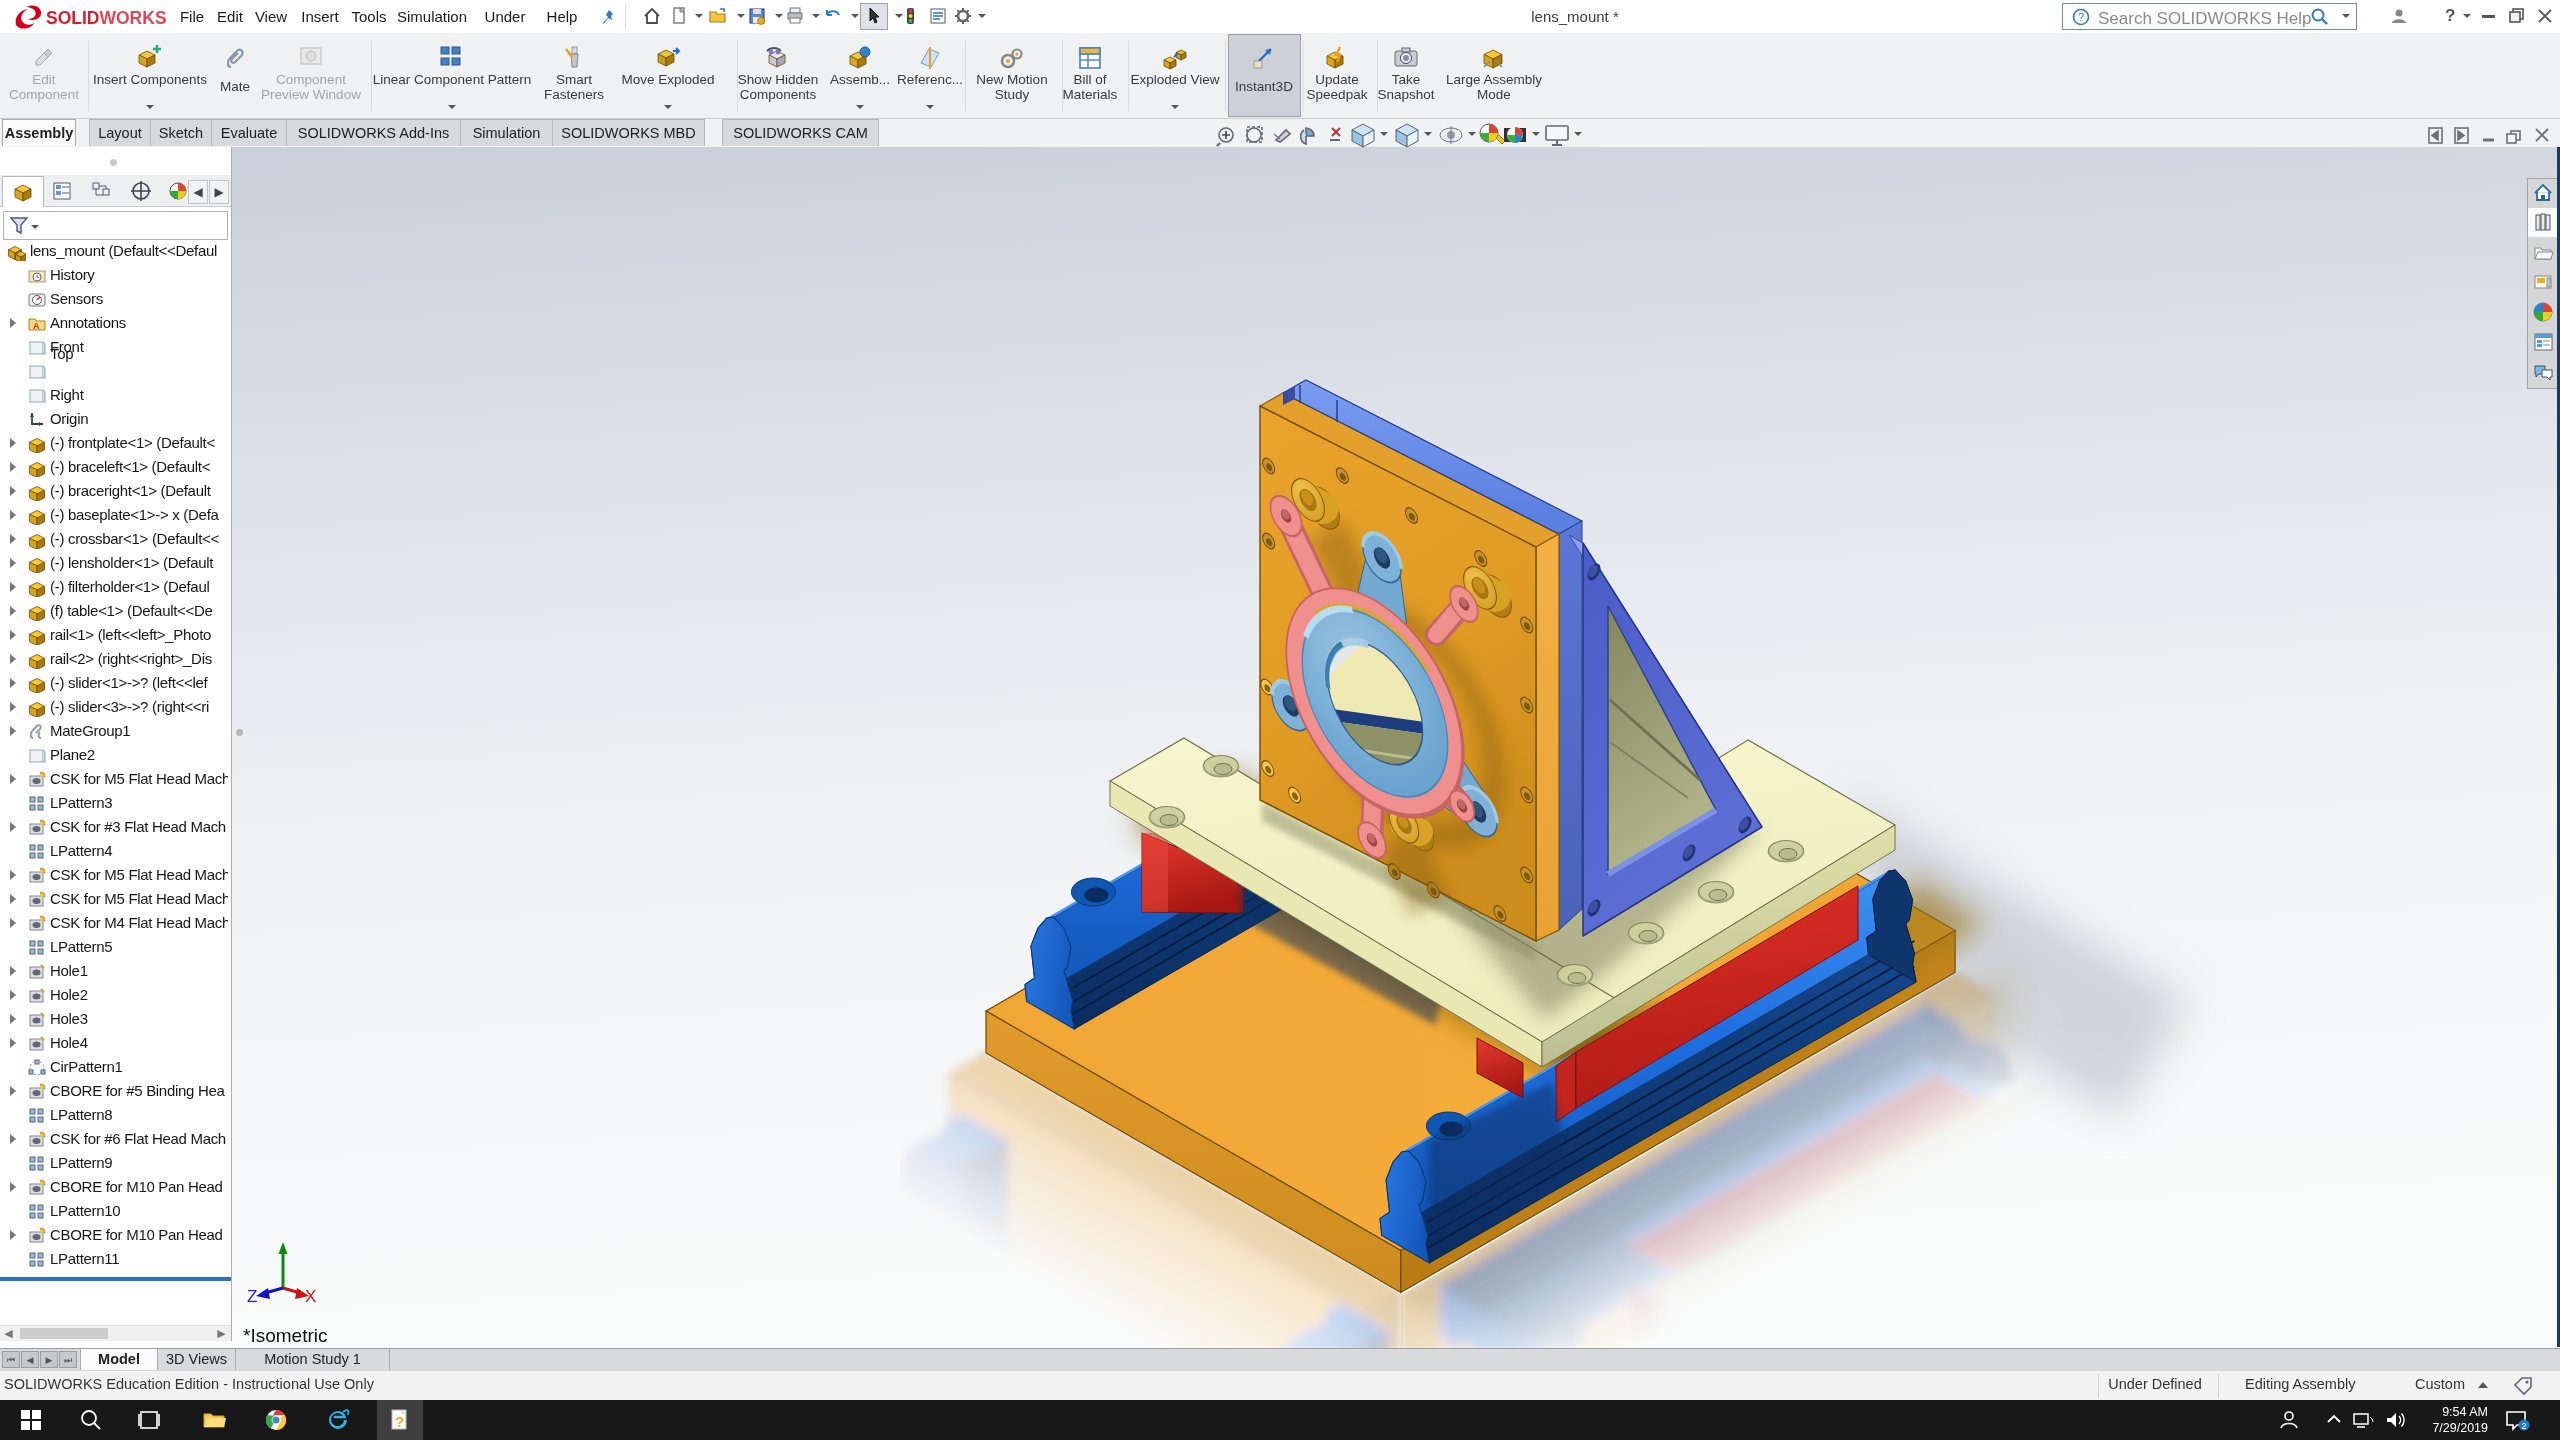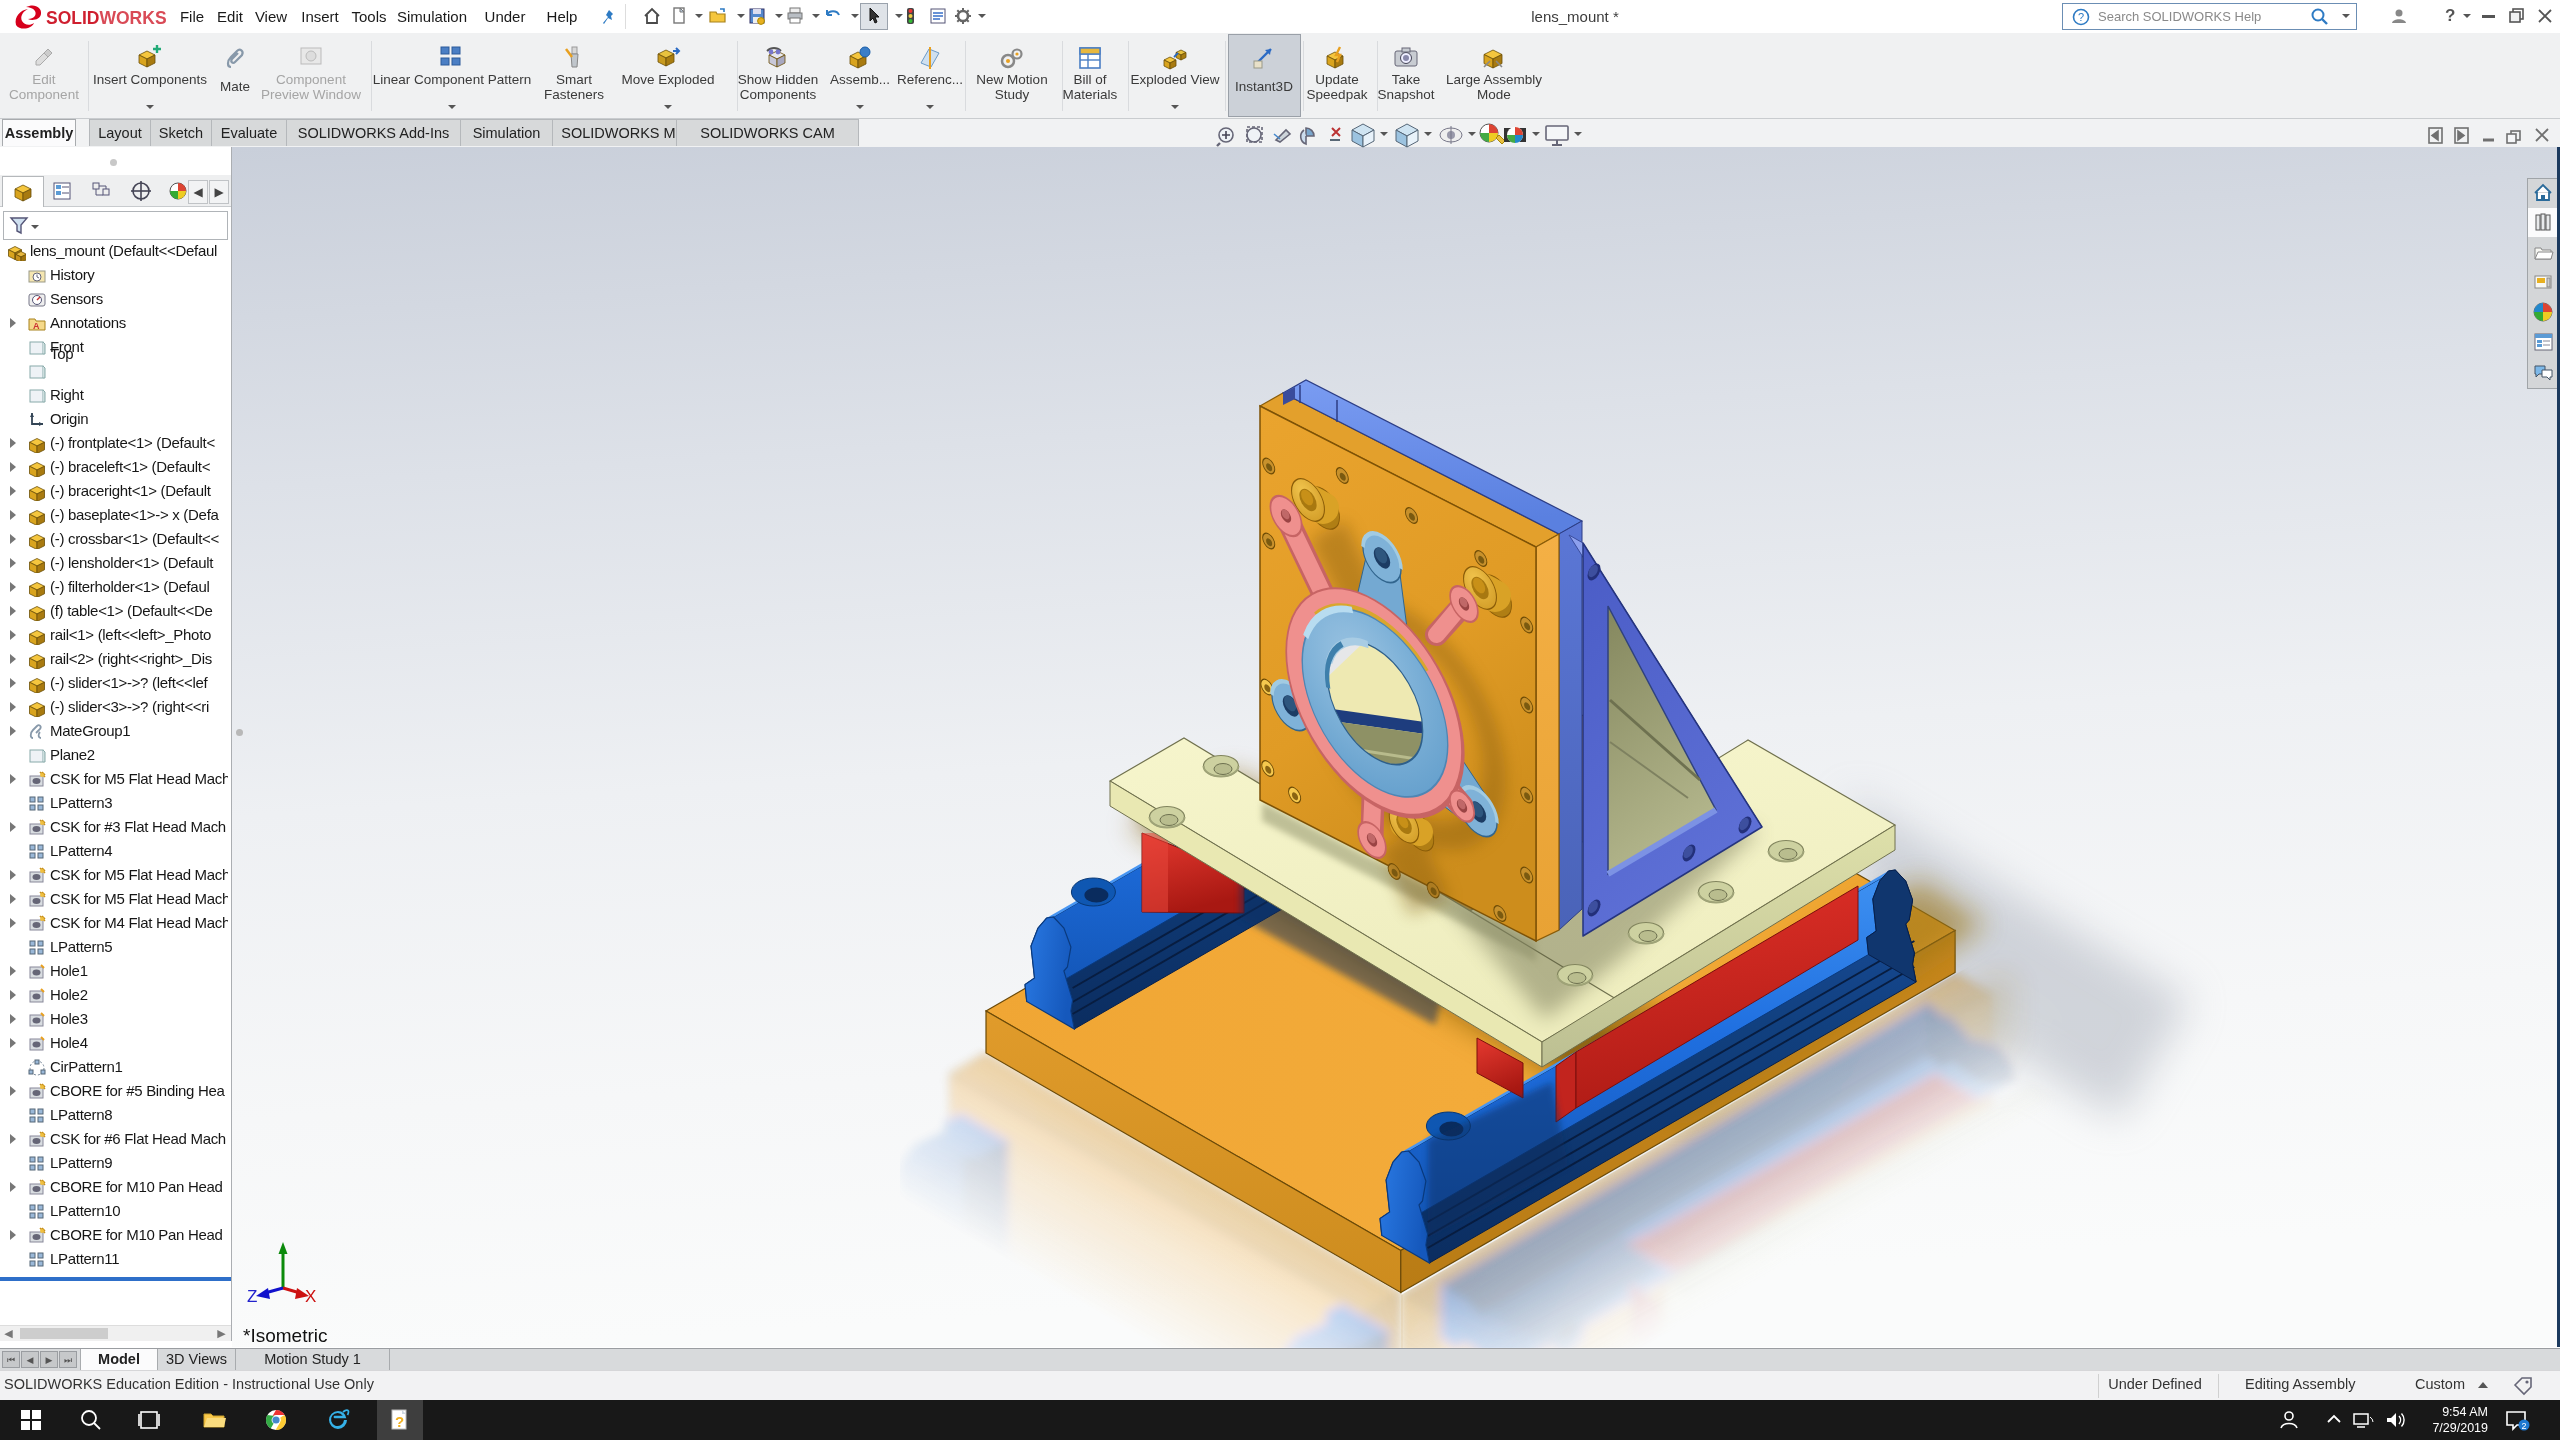--- a/index.html
+++ b/index.html
@@ -1091,21 +1091,21 @@
     <div class="abs caret" style="left:812px;top:14px"></div>
     <div class="abs caret" style="left:851px;top:14px"></div>
     <div class="abs caret" style="left:895px;top:14px"></div>
     <div class="abs caret" style="left:978px;top:14px"></div>
     <div class="abs" style="left:1380px;top:8px;width:390px;text-align:center;font-size:15px;color:#3c3c3c">lens_mount *</div>
     <div class="abs" style="left:2062px;top:3px;width:295px;height:27px;background:#fff;border:1px solid #6b8eb4"></div>
     <div class="abs" style="left:2072px;top:8px"><svg width="18" height="18" viewBox="0 0 18 18" style="" xmlns="http://www.w3.org/2000/svg">
         <circle cx="9" cy="9" r="7.5" fill="none" stroke="#2e7bc4" stroke-width="1.6"></circle>
         <text x="6" y="13" font-size="11" fill="#2e7bc4" font-family="Liberation Sans">?</text>
       </svg></div>
-    <div class="abs" style="left:2098px;top:9px;font-size:13px;color:#8a8a8a">Search SOLIDWORKS Help</div>
+    <div class="abs" style="left:2098px;top:9px;font-size:17px;color:#8a8a8a">Search SOLIDWORKS Help</div>
     <div class="abs" style="left:2310px;top:7px"><svg width="20" height="20" viewBox="0 0 20 20" style="" xmlns="http://www.w3.org/2000/svg">
         <circle cx="8" cy="8" r="5.5" fill="none" stroke="#2e7bc4" stroke-width="2"></circle>
         <line x1="12" y1="12" x2="17" y2="17" stroke="#2e7bc4" stroke-width="2.4"></line>
       </svg></div>
     <div class="abs caret" style="left:2342px;top:14px"></div>
     <div class="abs" style="left:2390px;top:7px"><svg width="18" height="18" viewBox="0 0 18 18" style="" xmlns="http://www.w3.org/2000/svg">
         <circle cx="9" cy="6" r="3.5" fill="#888"></circle>
         <path d="M2 16 C3 11 15 11 16 16 Z" fill="#888"></path>
       </svg></div>
     <div class="abs" style="left:2445px;top:6px;font-size:17px;color:#555;font-weight:bold">?</div>
@@ -1270,21 +1270,21 @@
     <div class="abs rlabel" style="left:1389px;top:39px;width:210px">Large Assembly<br>Mode</div>
   </div>
 <div id="tabs" class="abs">
     <div class="tab act" style="left:2px;width:74px">Assembly</div>
     <div class="tab" style="left:89px;width:62px">Layout</div>
     <div class="tab" style="left:150px;width:62px">Sketch</div>
     <div class="tab" style="left:211px;width:76px">Evaluate</div>
     <div class="tab" style="left:286px;width:175px">SOLIDWORKS Add-Ins</div>
     <div class="tab" style="left:460px;width:93px">Simulation</div>
     <div class="tab" style="left:552px;width:153px">SOLIDWORKS MBD</div>
-    <div class="tab" style="left:676px;width:183px">SOLIDWORKS CAM</div>
+    <div class="tab" style="left:722px;width:157px">SOLIDWORKS CAM</div>
   </div>
 <div class="abs" style="left:1214px;top:122px"><svg width="360" height="28" viewBox="0 0 360 28" style="" xmlns="http://www.w3.org/2000/svg">
 <g fill="none" stroke="#667" stroke-width="1.6">
 <circle cx="12" cy="13" r="7" fill="#eef2f6"></circle>
         <path d="M8 13 h8 M12 9 v8" stroke="#445"></path>
         <line x1="6" y1="21" x2="3" y2="24" stroke-width="2.4"></line>
 <circle cx="40" cy="13" r="7" fill="#eef2f6"></circle>
         <rect x="33" y="5" width="15" height="15" fill="none" stroke-dasharray="3 2"></rect>
 <path d="M62 18 L72 8 L76 12 L66 20 Z" fill="#cdd4da"></path>
         <path d="M60 12 L66 17" stroke="#48c"></path>

